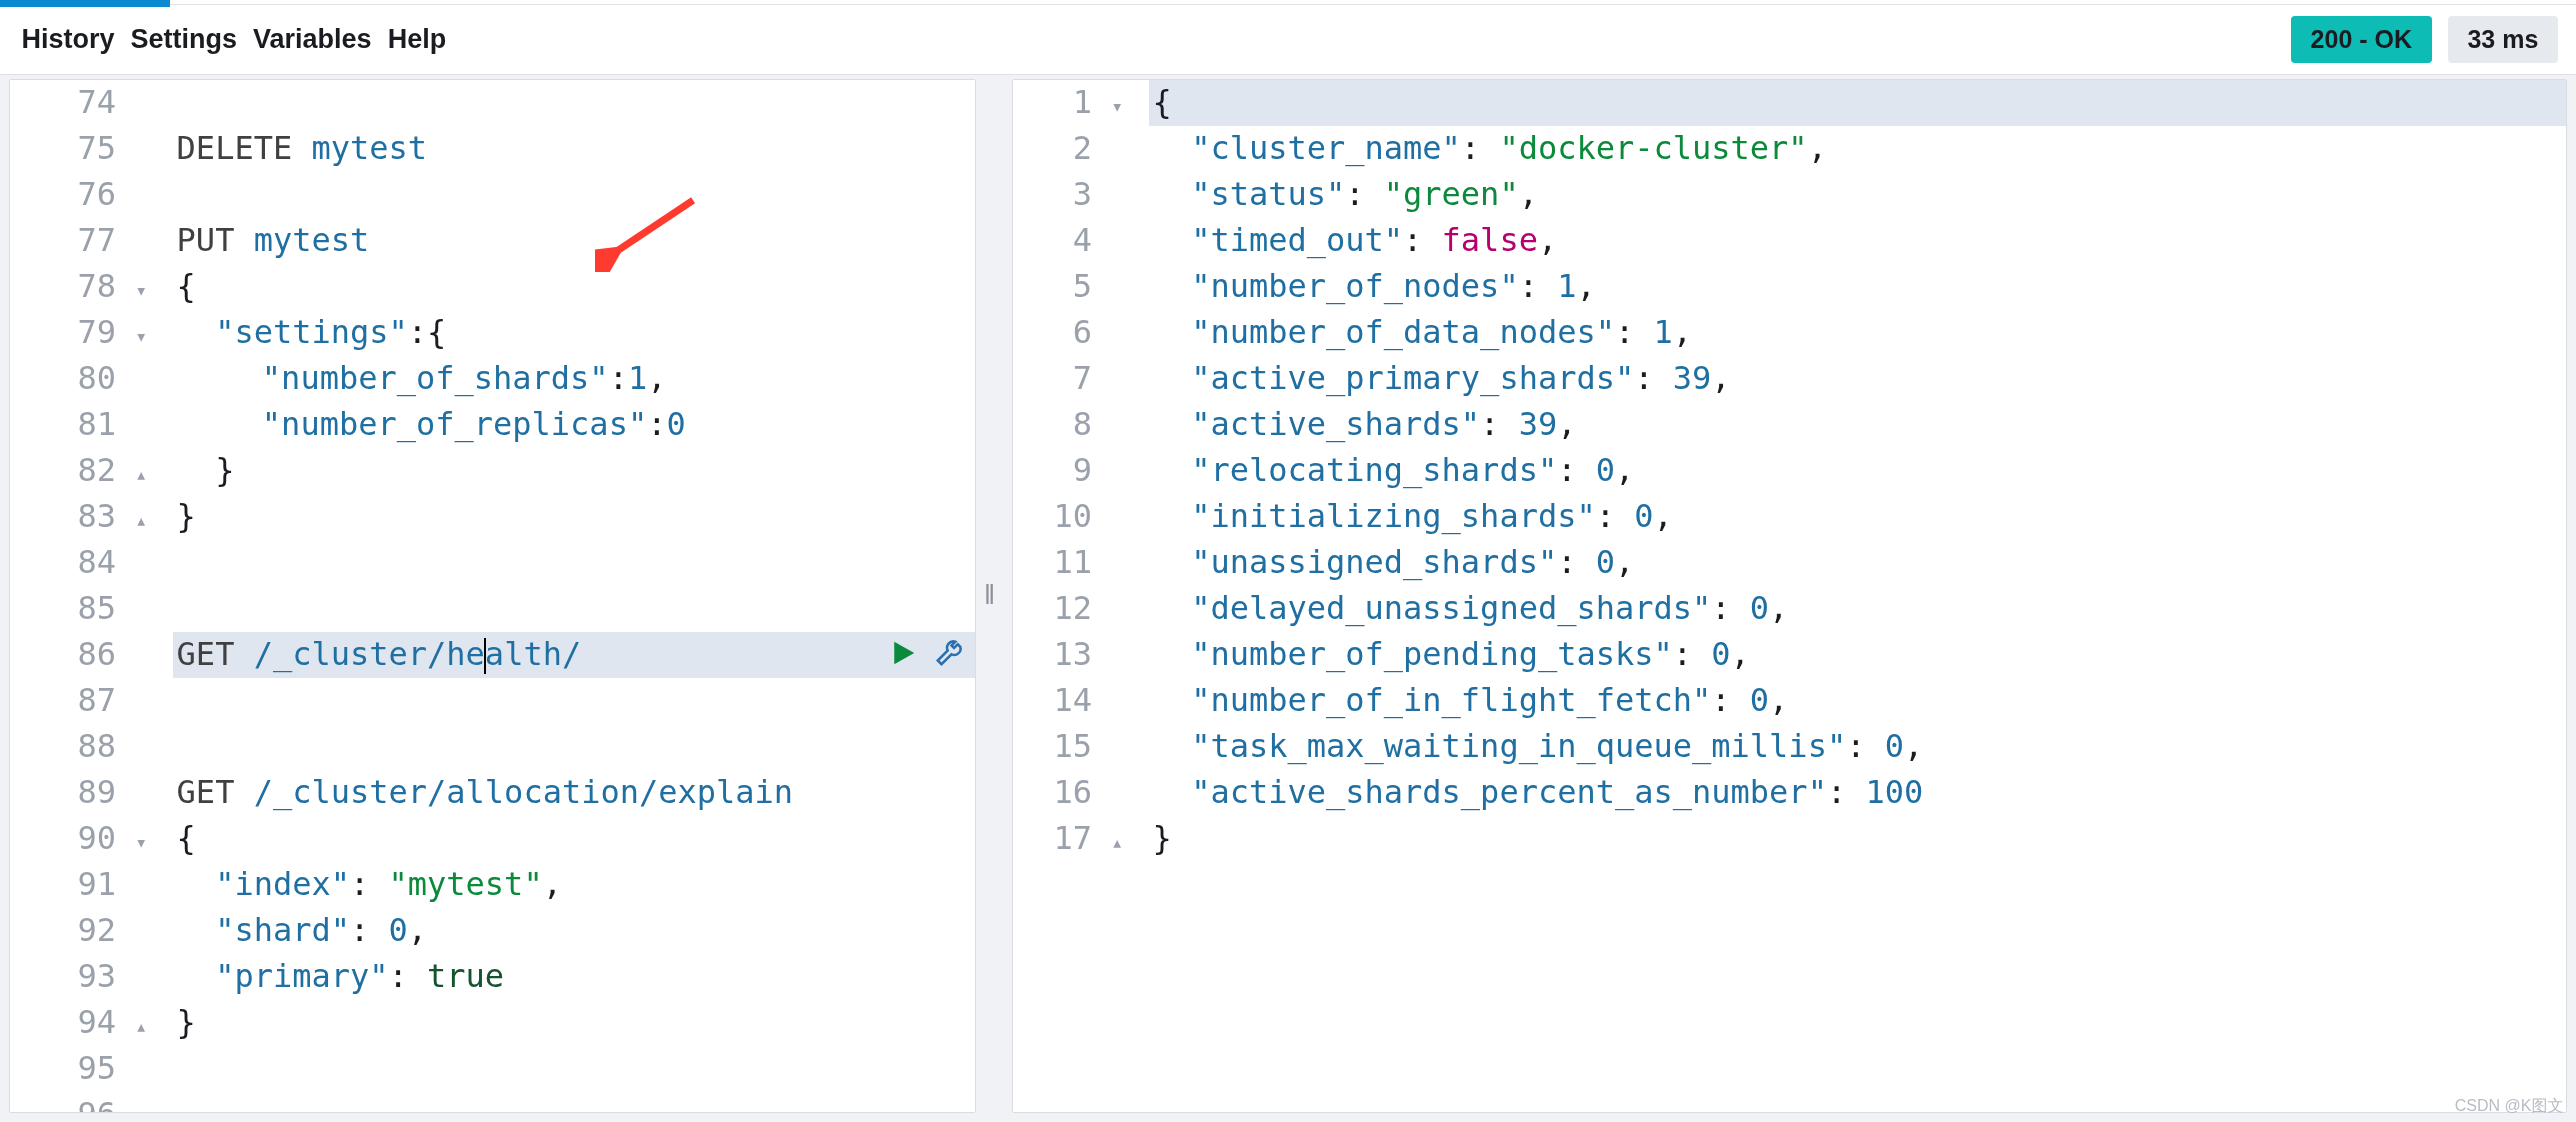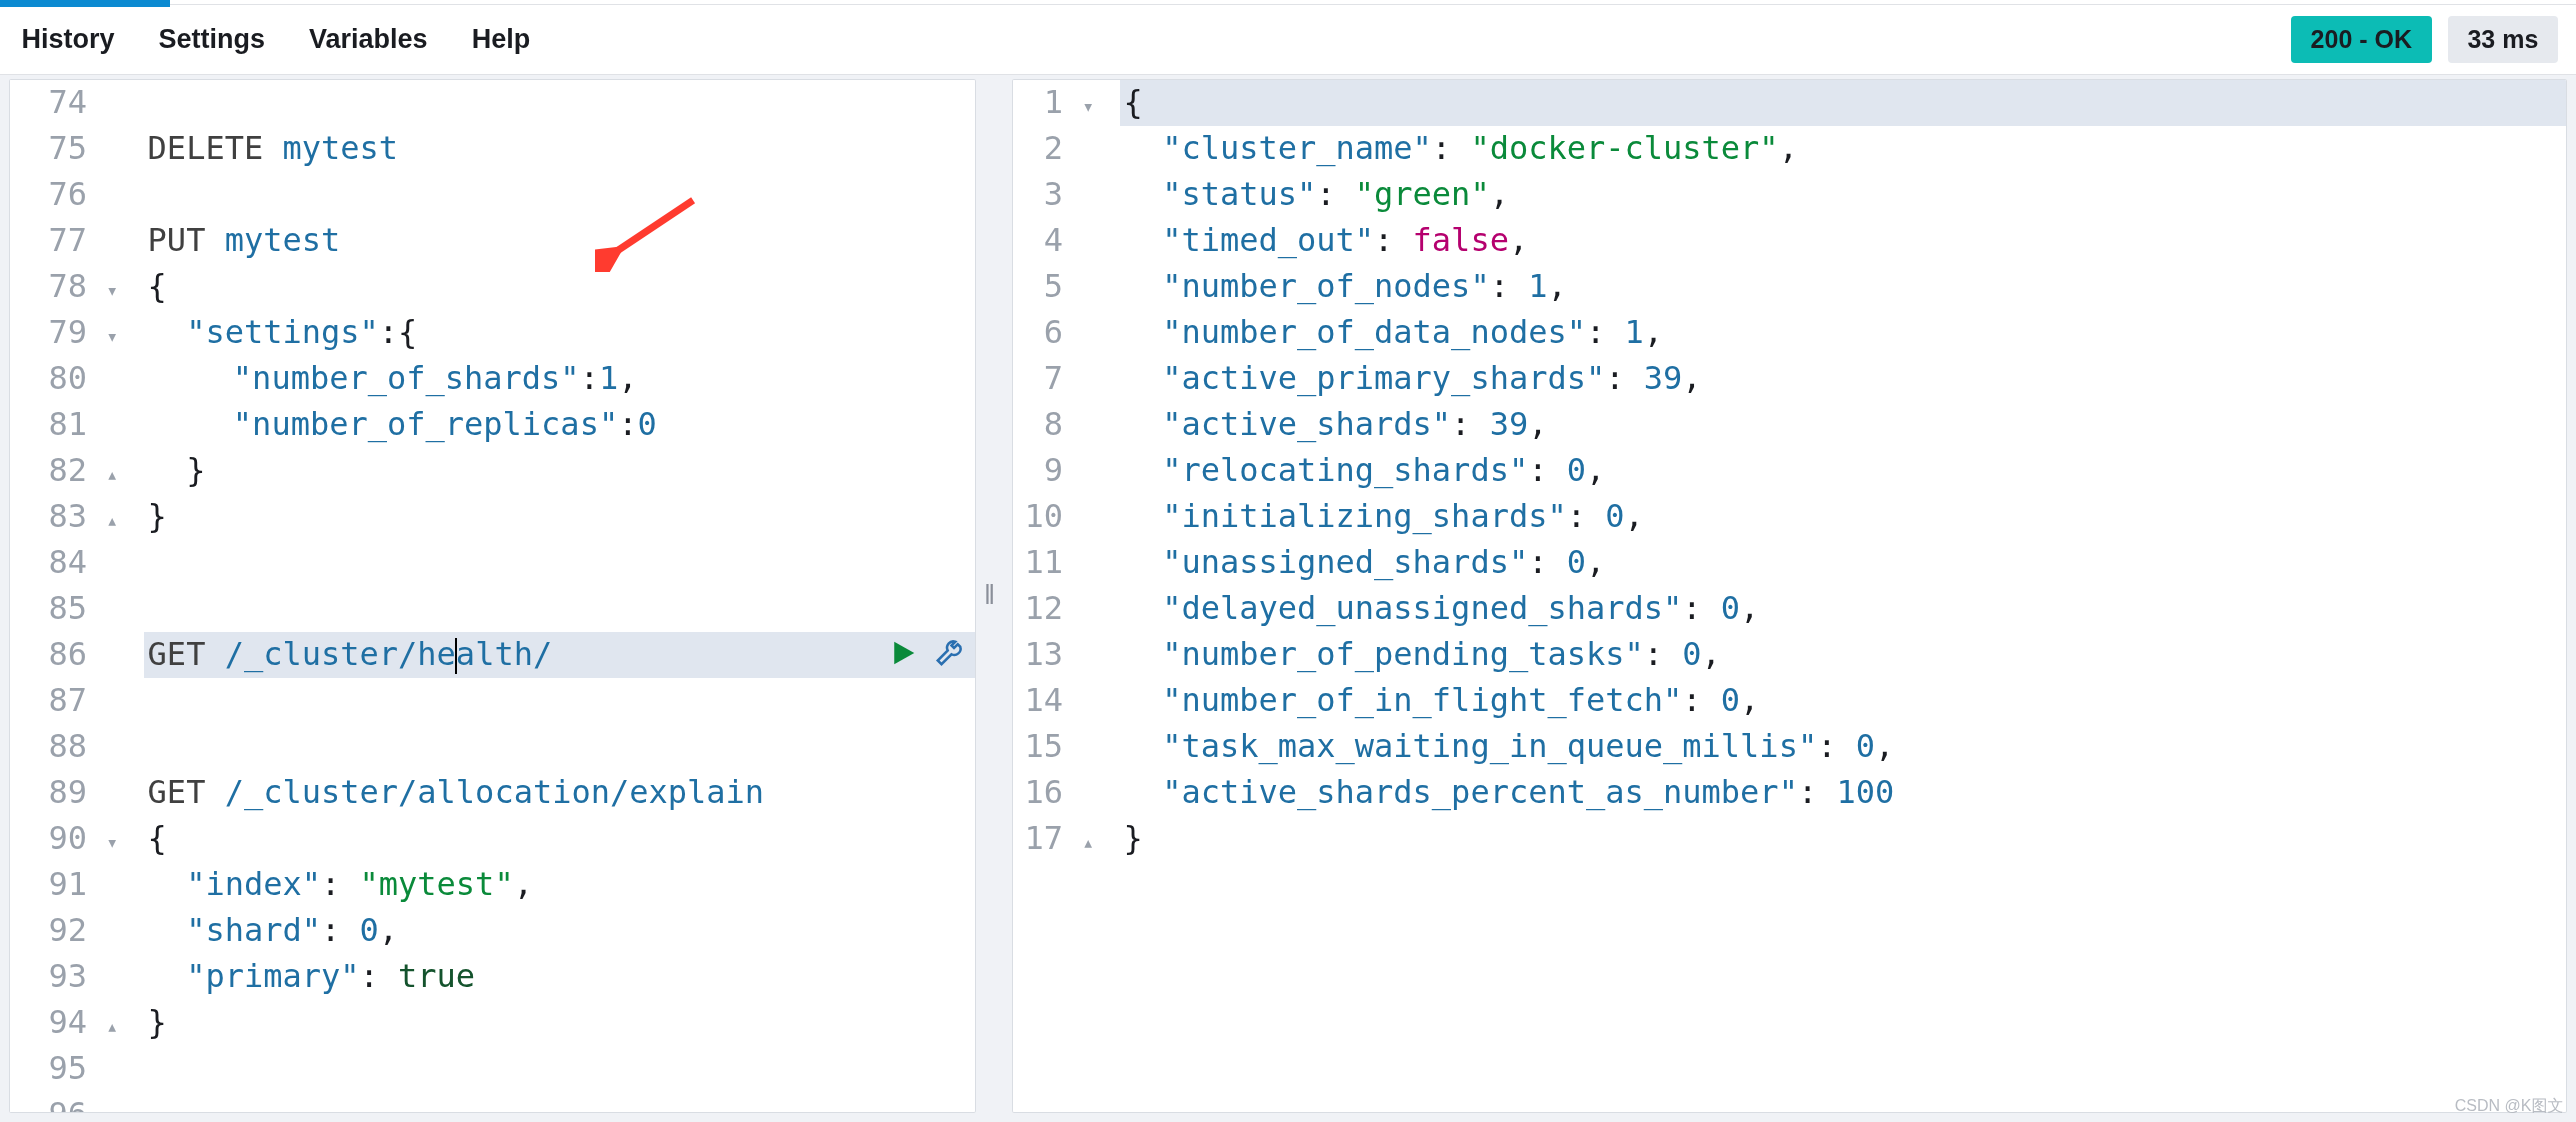--- a/index.html
+++ b/index.html
@@ -16,35 +16,36 @@
     position:absolute; top:0; left:0; width:170px; height:7.2px; background:#0b8ad1;
   }
   .toolbar {
     display: flex;
     align-items: center;
     height: 70px;
     padding: 0 18px 0 21.5px;
     border-bottom: 0.9px solid #e0e2e6;
     background:#fff;
   }
-  .menu { display: flex; gap: 44px; font-size: 27px; font-weight: 700; color:#1a1c21;}
+  .menu { display: flex; gap: 16px; font-size: 27px; font-weight: 700; color:#1a1c21;}
   .menu-item { cursor: pointer; }
   .status { margin-left: auto; display: flex; gap: 16px; align-items:center;}
   .badge {
     font-size: 25px; font-weight: 700; color:#1a1c21;
     padding: 9px 19.7px; border-radius: 4px;
   }
   .badge-ok { background:#0cbcb5; }
   .badge-time { background:#e6e9ee; }
   .workspace { display:flex; height: calc(1122px - 75px); background:#f0f2f6; padding:3.6px 9px 9px 9px; gap:0; position:relative;}
   .pane {
     background:#ffffff; border:0.9px solid #d9dde3; border-radius:1.8px;
     font-family: "SF Mono","Consolas","Menlo",monospace;
     font-size: 32px; line-height: 1.42;
     overflow:hidden;
+    padding-left:29px;
   }
   .pane-left { width: 967px; }
   .pane-right { flex:1; margin-left:9px;}
   .splitter { width:27px; display:flex; align-items:flex-start; justify-content:center; padding-top:501px; color:#8a8f99; font-size:27px; user-select:none;}
   .gutter { width: 134px; background:#fff; color:#9aa1ab; text-align:right; padding-right:18px; user-select:none;}
   .gutter-r { width:107px;}
   .code-row { display:flex; height:46px; align-items:center;}
   .code-row.active { background:#e0e6ef;}
   .fold { width:19.7px; color:#9aa1ab; font-size:19.7px; display:inline-block; text-align:left;}
   .code-cell{ flex:1; white-space:pre; padding-left:3.6px; color:#1a1c21; position:relative;}

